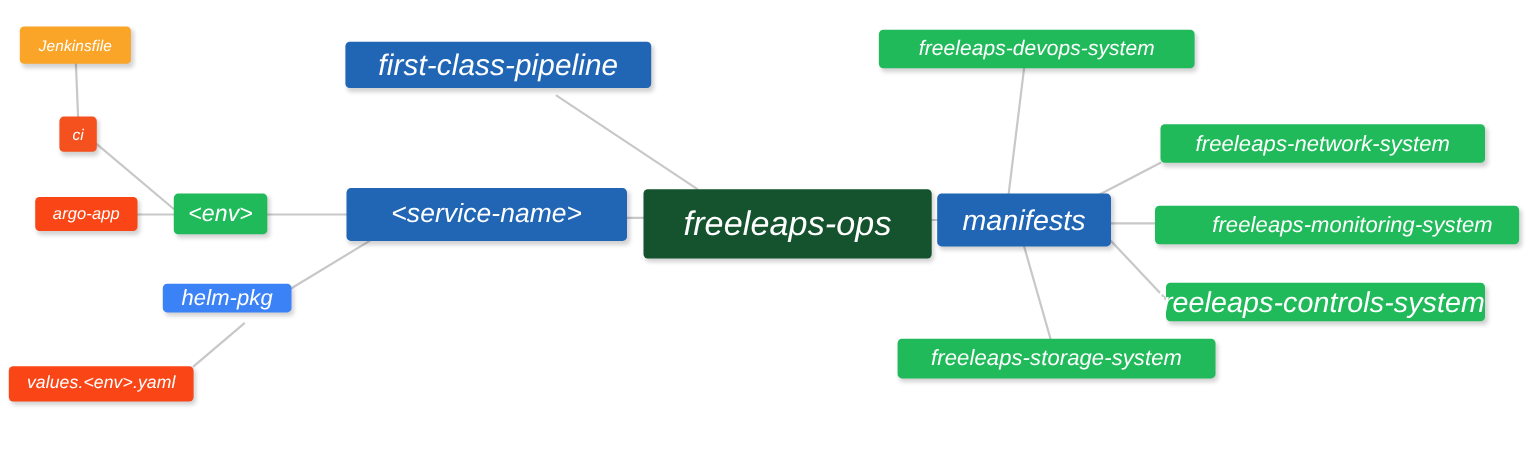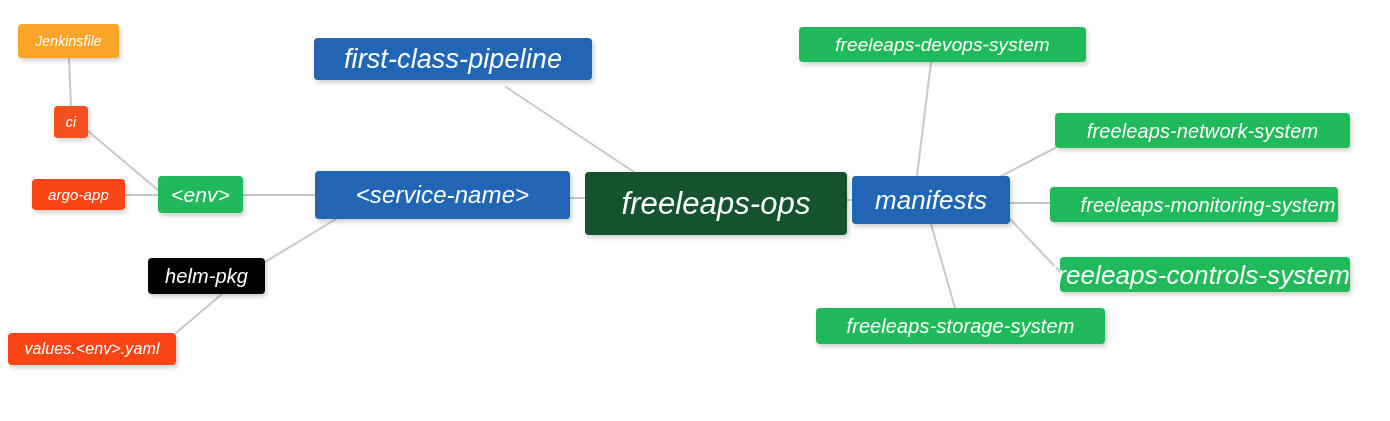--- a/index.html
+++ b/index.html
@@ -46,21 +46,21 @@
       </div>
       <div class="node" style="left: 54px; top: 106px; width: 34px; height: 32px; background: rgb(244, 81, 30); font-size: 14px;">
         <span>ci</span>
       </div>
       <div class="node" style="left: 32px; top: 179px; width: 93px; height: 31px; background: rgb(250, 70, 22); font-size: 15px;">
         <span>argo-app</span>
       </div>
       <div class="node" style="left: 158px; top: 176px; width: 85px; height: 37px; background: rgb(33, 186, 91); font-size: 21px;">
         <span>&lt;env&gt;</span>
       </div>
-      <div class="node" style="left: 148px; top: 258px; width: 117px; height: 36px; background: #000000; font-size: 20px;">
+      <div class="node" style="left: 148px; top: 258px; width: 117px; height: 26px; background: #3b82f6; font-size: 20px;">
         <span>helm-pkg</span>
       </div>
       <div class="node" style="left: 8px; top: 333px; width: 168px; height: 32px; background: rgb(250, 70, 22); font-size: 16px;">
         <span>values.&lt;env&gt;.yaml</span>
       </div>
       <div class="node" style="left: 314px; top: 38px; width: 278px; height: 42px; background: rgb(32, 102, 181); font-size: 27px;">
         <span>first-class-pipeline</span>
       </div>
       <div class="node" style="left: 315px; top: 171px; width: 255px; height: 48px; background: rgb(32, 102, 181); font-size: 24px;">
         <span>&lt;service-name&gt;</span>
@@ -70,21 +70,21 @@
       </div>
       <div class="node" style="left: 852px; top: 176px; width: 158px; height: 48px; background: rgb(32, 102, 181); font-size: 26px;">
         <span>manifests</span>
       </div>
       <div class="node" style="left: 799px; top: 27px; width: 287px; height: 35px; background: rgb(33, 186, 91); font-size: 19px;">
         <span>freeleaps-devops-system</span>
       </div>
       <div class="node" style="left: 1055px; top: 113px; width: 295px; height: 35px; background: rgb(33, 186, 91); font-size: 20px;">
         <span>freeleaps-network-system</span>
       </div>
-      <div class="node" style="left: 1050px; top: 187px; width: 288px; height: 35px; background: rgb(33, 186, 91); font-size: 20px; padding-left: 28px;">
+      <div class="node" style="left: 1050px; top: 187px; width: 331px; height: 35px; background: rgb(33, 186, 91); font-size: 20px; padding-left: 28px;">
         <span>freeleaps-monitoring-system</span>
       </div>
       <div class="node" style="left: 1060px; top: 257px; width: 290px; height: 35px; background: rgb(33, 186, 91); font-size: 26px; justify-content: flex-end;">
         <span>freeleaps-controls-system</span>
       </div>
       <div class="node" style="left: 816px; top: 308px; width: 289px; height: 36px; background: rgb(33, 186, 91); font-size: 20px;">
         <span>freeleaps-storage-system</span>
       </div>
     </div>
 </div>

